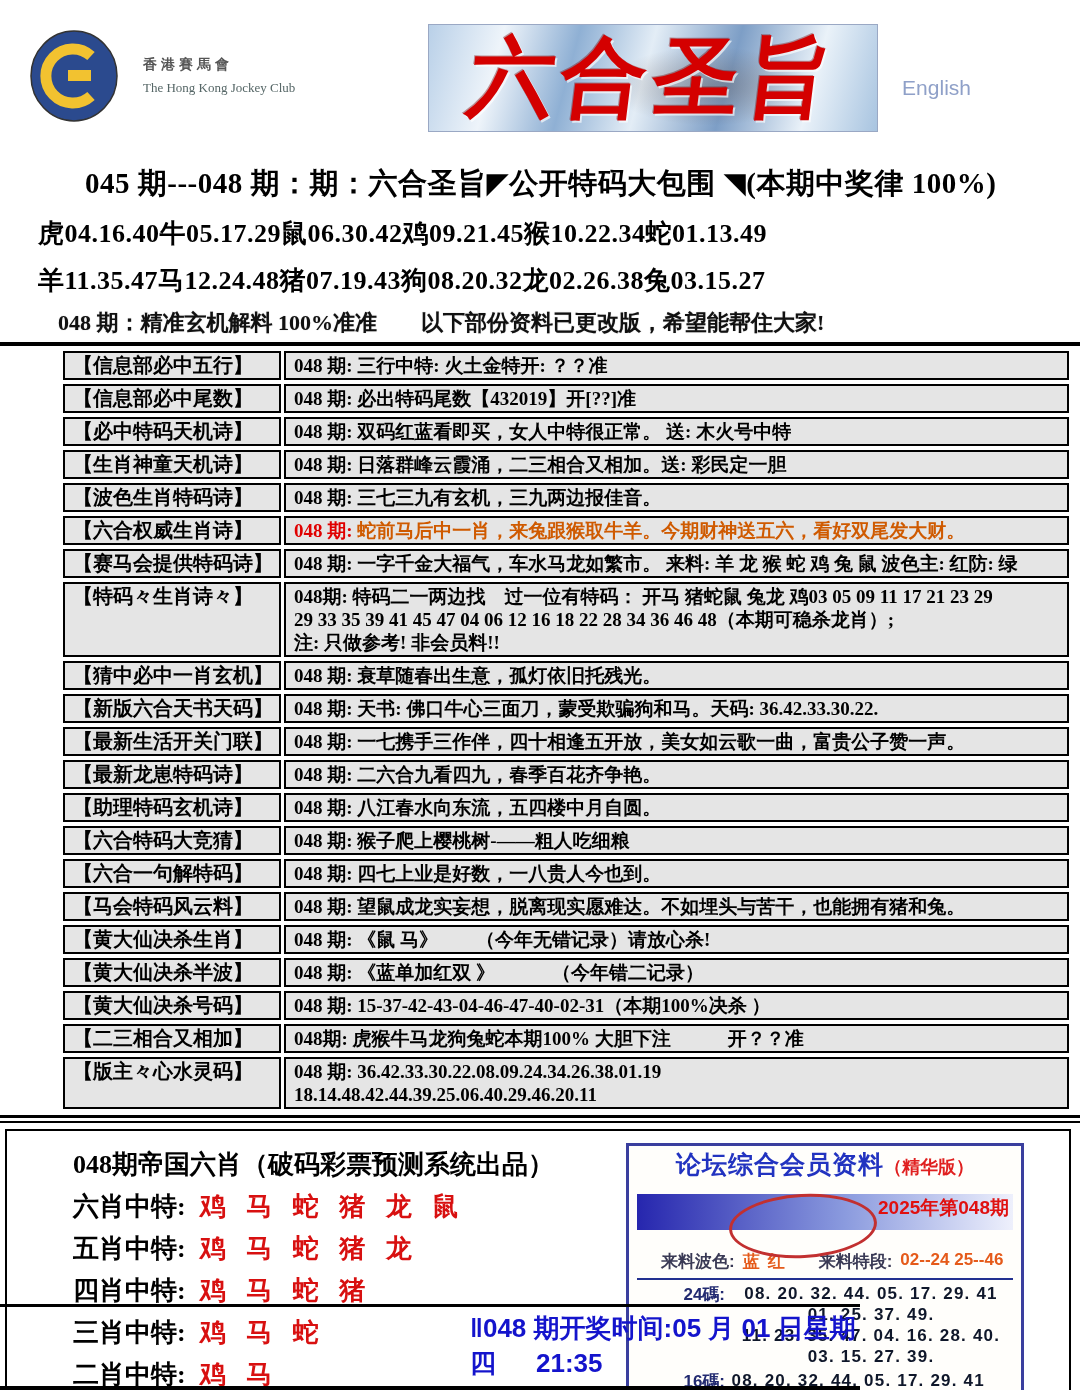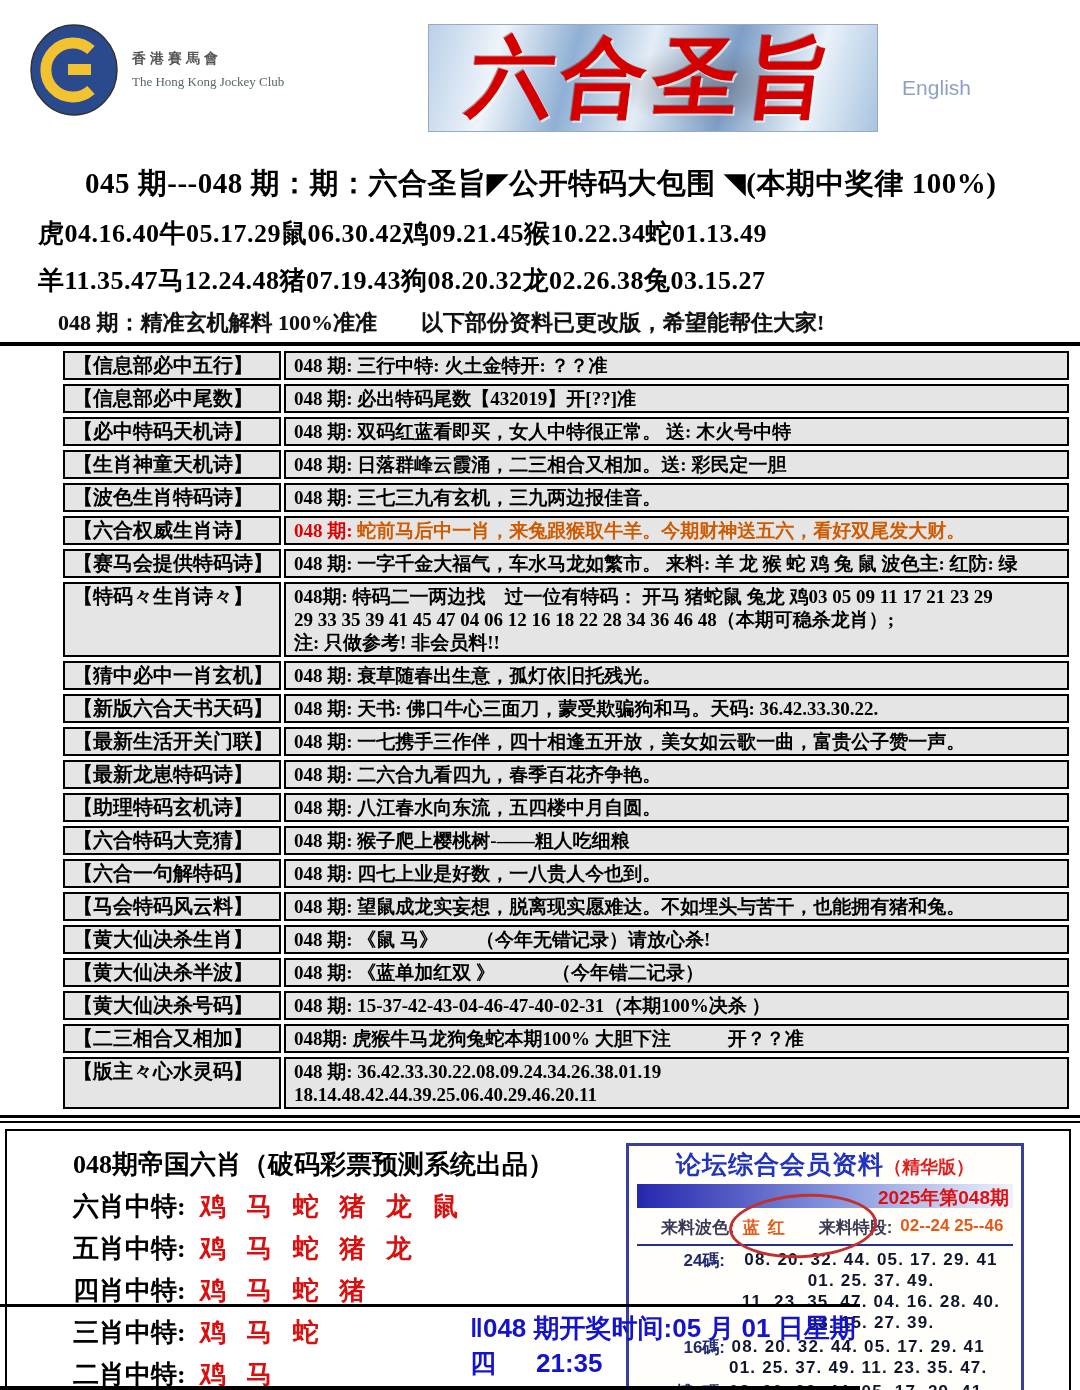--- a/index.html
+++ b/index.html
@@ -3,21 +3,21 @@
 <meta charset="utf-8">
 <style>
   html,body{margin:0;padding:0;}
   body{
     width:1080px;height:1390px;background:#fff;color:#000;
     font-family:"Liberation Serif","DejaVu Serif",serif;
     position:relative;overflow:hidden;
   }
   
   .header{position:relative;height:148px;}
-  .logo{position:absolute;left:28px;top:24px;display:flex;gap:12px;align-items:flex-start;}
+  .logo{position:absolute;left:28px;top:30px;display:flex;gap:23px;align-items:flex-start;}
   .logo-text{margin-top:26px;}
   .logo-text .cn{font-size:14px;color:#555;letter-spacing:4px;font-weight:bold;}
   .logo-text .en{font-size:13px;color:#566;margin-top:6px;}
   .banner{
     position:absolute;left:428px;top:24px;width:448px;height:106px;
     background:linear-gradient(105deg,#b9d0e8 0%,#eef4fa 16%,#8fb0d4 32%,#e3edf6 48%,#7d9ec6 66%,#eaf2f9 84%,#a8c4e0 100%);
     border:1px solid #9aa8c4;display:flex;align-items:center;justify-content:center;overflow:hidden;
   }
   .banner:before{content:"";position:absolute;left:40%;top:20%;width:45%;height:75%;
     background:radial-gradient(ellipse at center,rgba(90,70,60,.35),rgba(90,70,60,0) 70%);}
@@ -51,24 +51,24 @@
   .etitle{font-size:26px;font-weight:bold;}
   .erow{margin-top:7px;font-size:26px;font-weight:bold;}
   .eval{color:#d81010;margin-left:14px;letter-spacing:7px;}
   
   .member{margin-top:12px;margin-left:8px;width:398px;height:344px;border:3px solid #3a3f9e;
     background:#fffefb;position:relative;padding:3px 8px;box-sizing:border-box;
     font-family:"Liberation Sans","DejaVu Sans",sans-serif;}
   .mtitle{text-align:center;line-height:30px;}
   .mtitle .main{color:#2233c0;font-size:25px;font-weight:bold;letter-spacing:1px;}
   .mtitle .suffix{color:#e02020;font-size:18px;font-weight:bold;}
-  .mbar{height:24px;background:linear-gradient(90deg,#2626ae 0%,#8a9ade 55%,#eef0fc 100%);
-    position:relative;margin-top:1px;text-align:center;}
+  .mbar{height:36px;background:linear-gradient(90deg,#2626ae 0%,#8a9ade 55%,#eef0fc 100%);
+    position:relative;margin-top:11px;text-align:center;}
   .mbar .mperiod{position:absolute;right:4px;top:1px;color:#e01010;font-size:19px;font-weight:bold;}
-  .mwave{display:flex;gap:8px;font-size:17px;font-weight:bold;color:#3a3a55;padding:8px 0 3px 24px;}
+  .mwave{display:flex;gap:8px;font-size:17px;font-weight:bold;color:#3a3a55;padding:20px 0 3px 24px;}
   .mwave .orange{color:#e55a1a;}
   .mdivider{border-top:2px solid #223090;margin:2px 0 1px 0;}
   .crow{display:flex;font-size:17px;font-weight:bold;margin-top:3px;}
   .clbl{width:88px;text-align:right;color:#222a70;flex:none;}
   .clines{color:#0f172a;letter-spacing:1.2px;margin-left:4px;text-align:center;}
   .clines div{line-height:21px;}
   .mcircle{position:absolute;left:100px;top:48px;width:142px;height:58px;
     border:3px solid #c23030;border-radius:50%;transform:rotate(-3deg);}
   
   .footer{position:absolute;left:0;bottom:0;width:860px;}

